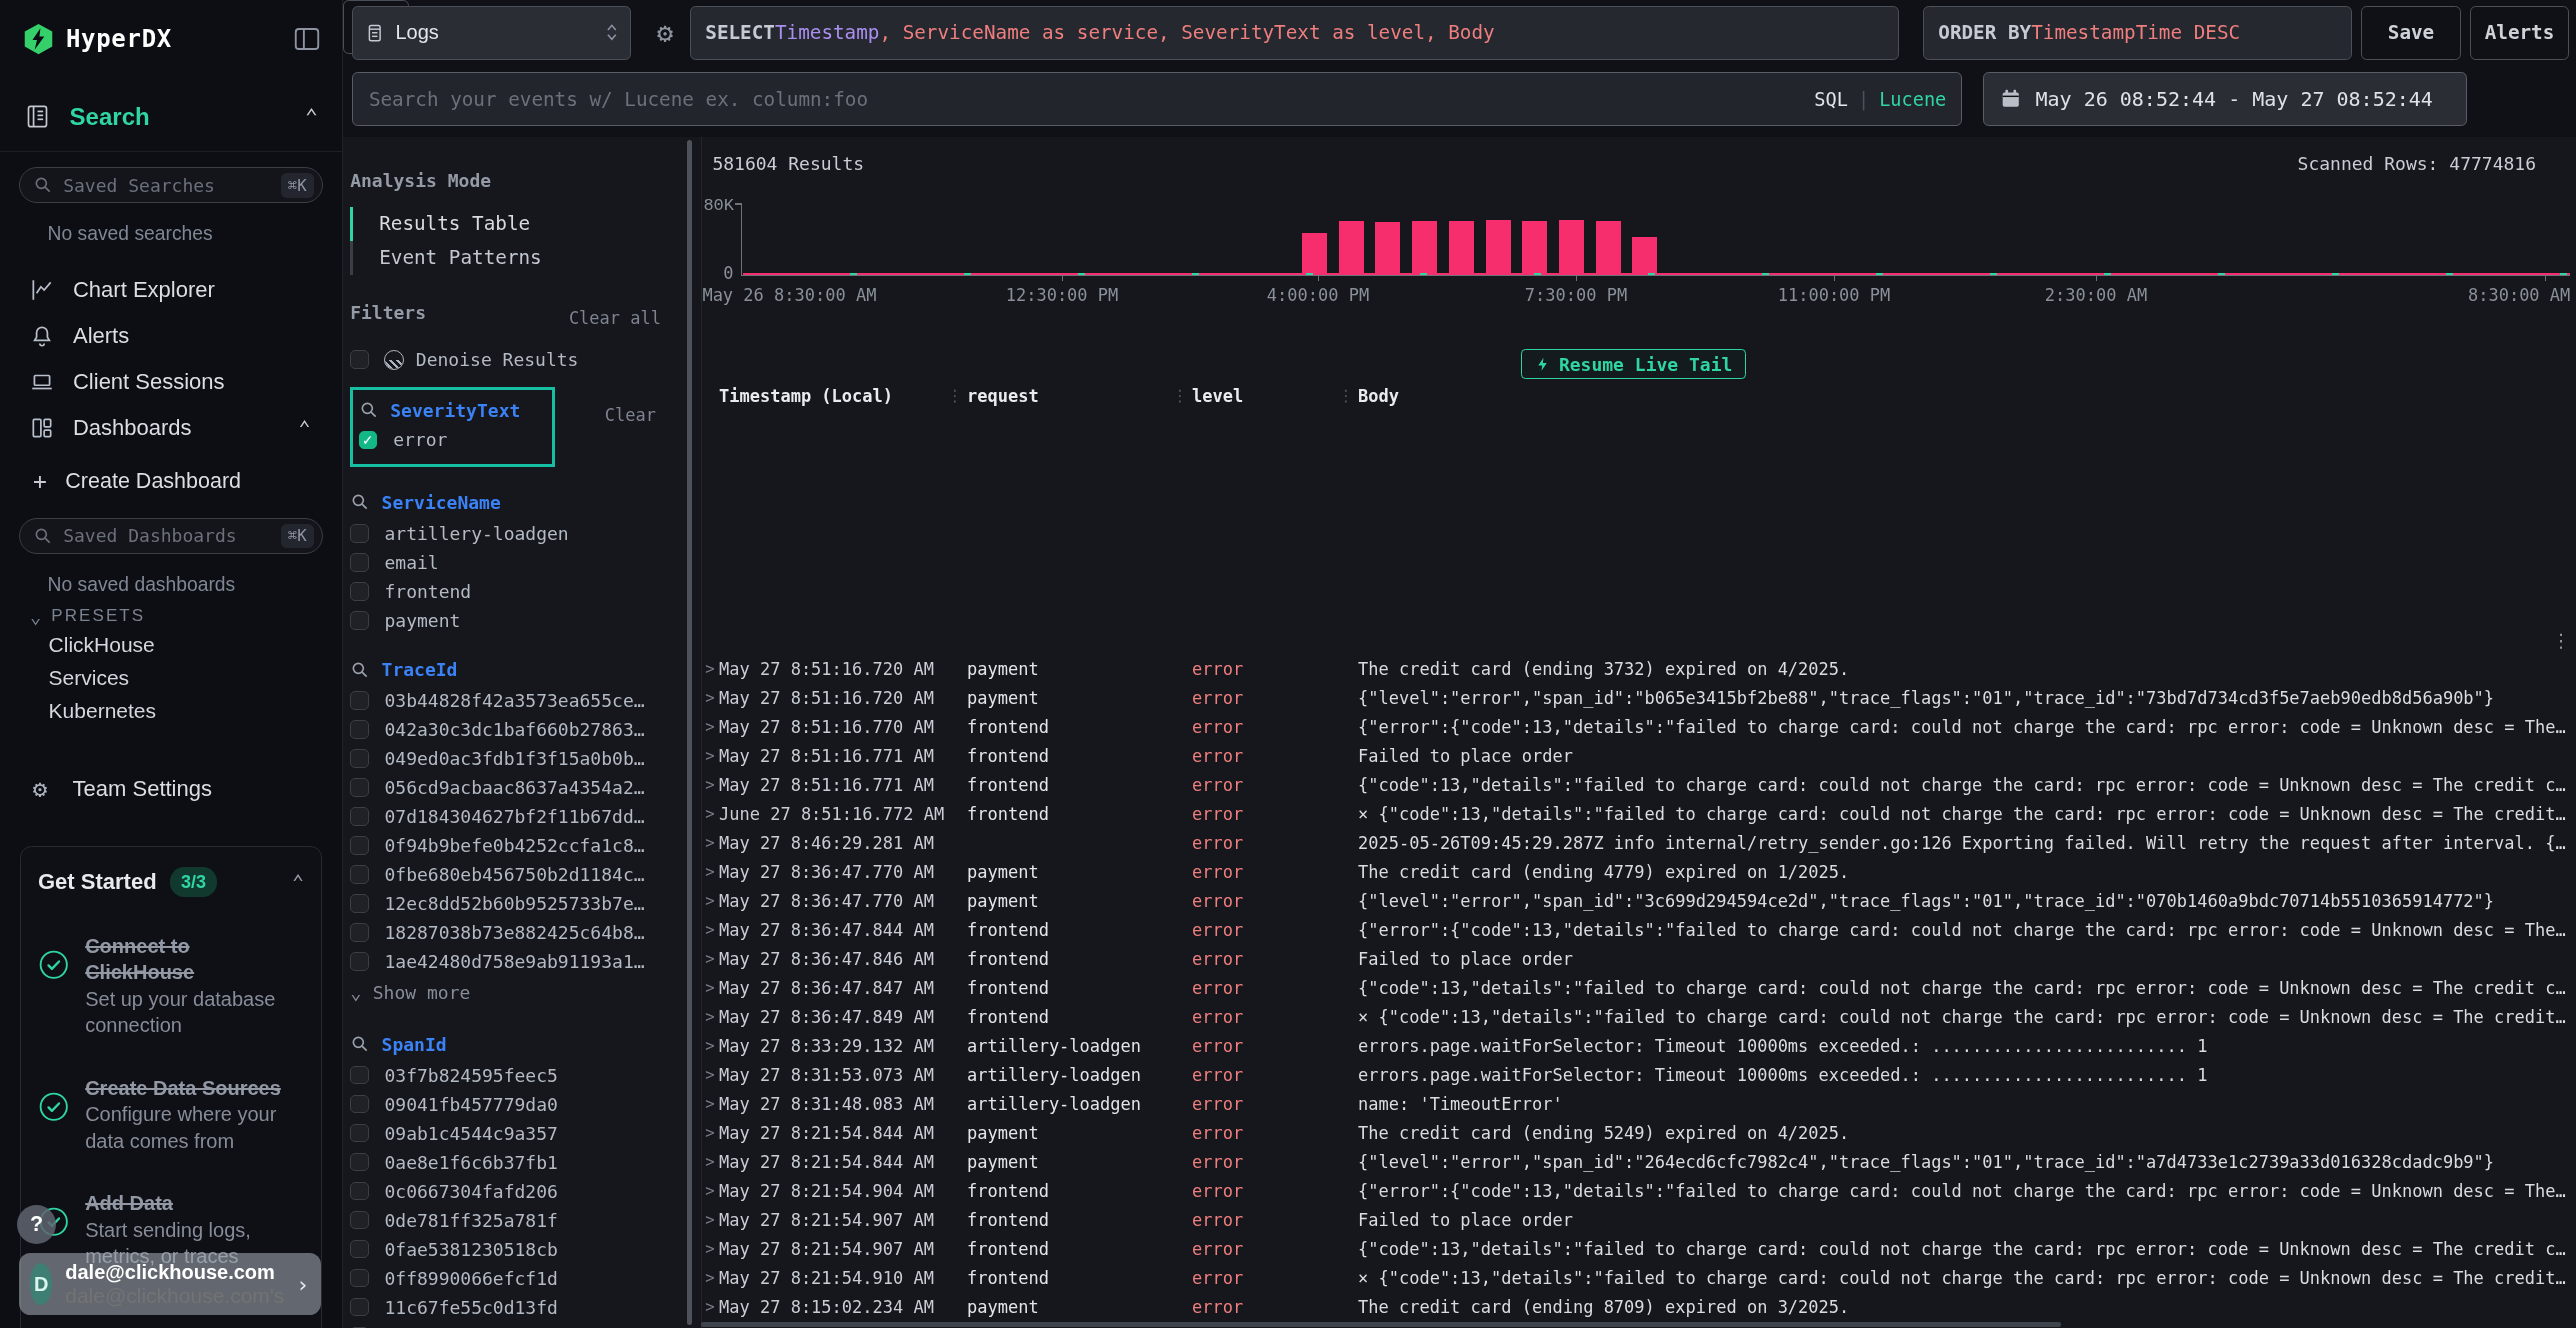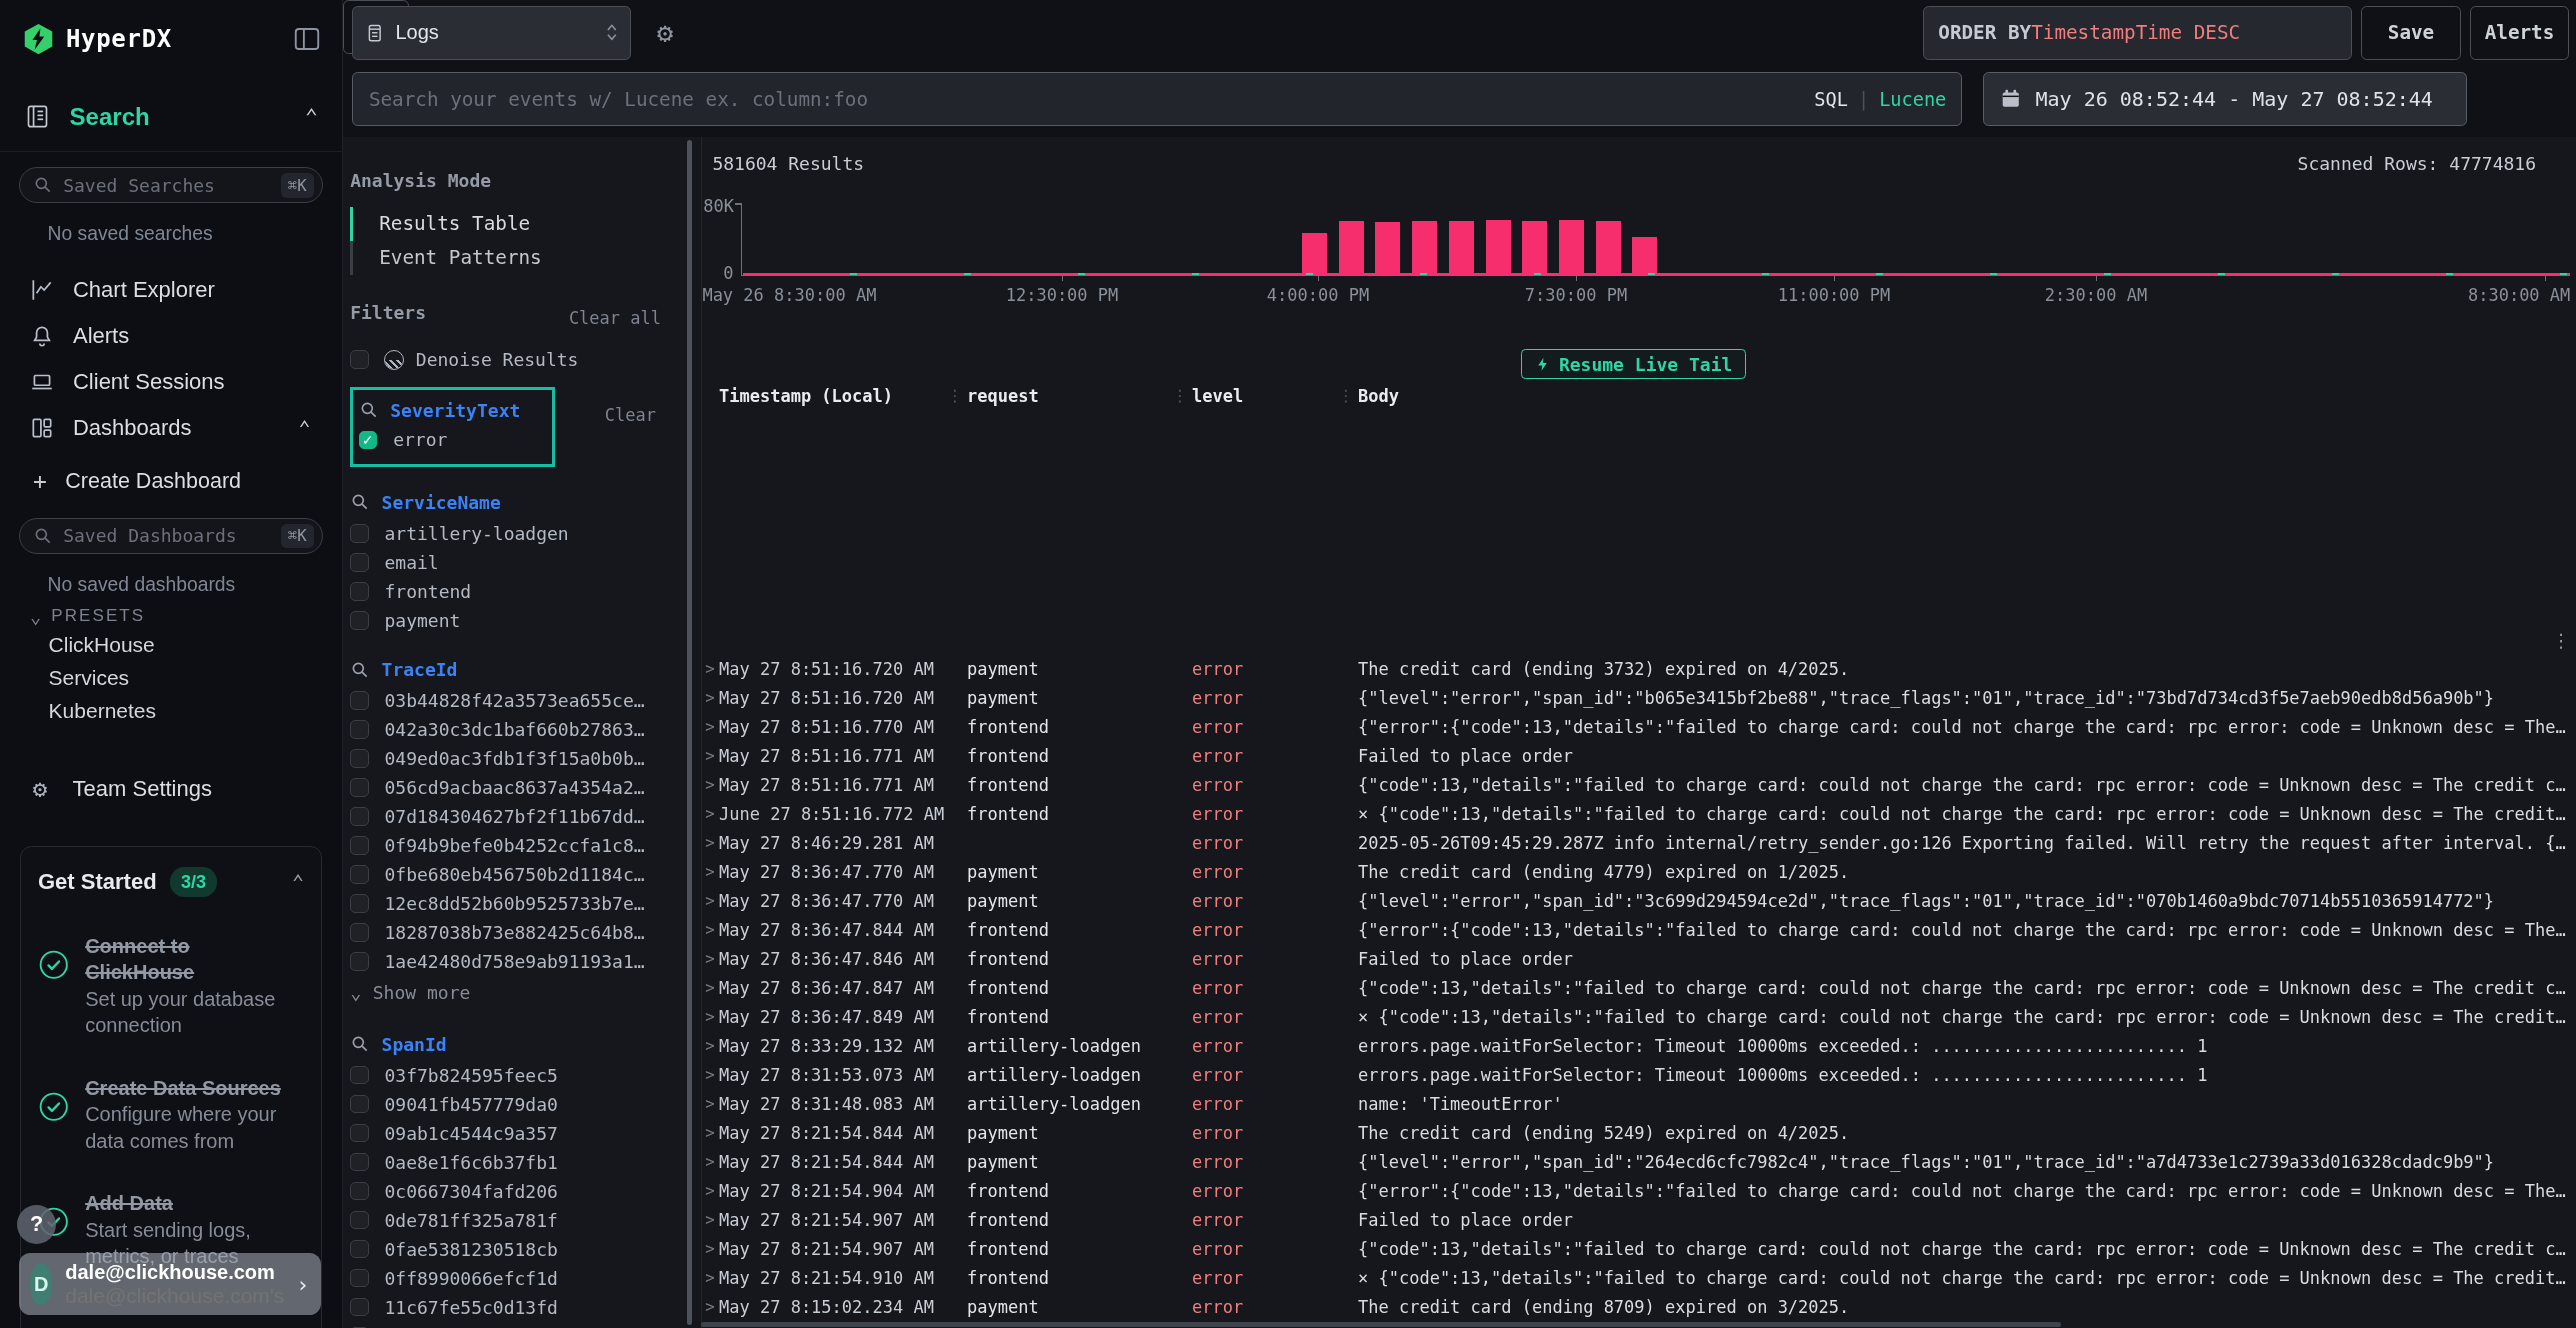--- a/index.html
+++ b/index.html
@@ -128,21 +128,21 @@
   .show-more .chev{margin-right:11.4px;font-size:18.6px;}
   .panel-scrollbar{position:absolute;left:687px;top:140px;width:5px;height:1185px;background:#4e525b;border-radius:2.9px;}
   .panel-divider{position:absolute;left:701px;top:137px;width:0.7px;height:1191px;background:#23262d;}
 
   
   .main{position:absolute;left:701px;top:137px;width:1875px;height:1191px;overflow:hidden;}
   .results-count{position:absolute;left:11.4px;top:15.7px;font-size:18px;color:#c9cdd5;}
   .scanned{position:absolute;right:40px;top:15.7px;font-size:18px;color:#c9cdd5;}
   .chart-area{position:absolute;left:0;top:62px;width:1875px;height:114px;}
   .ylab{position:absolute;width:33px;text-align:right;font-size:17px;color:#8a9099;}
-  .y80{left:0;top:-2.9px;} .y0{left:8.6px;top:64px;width:24px;}
+  .y80{left:0;top:-2.9px;font-family:Liberation Mono, monospace;} .y0{left:8.6px;top:64px;width:24px;}
   .ytick{position:absolute;left:34px;top:4.3px;width:6.4px;height:1.4px;background:#6e727b;}
   .yaxis{position:absolute;left:40px;top:4.3px;width:1.4px;height:73px;background:#6e727b;}
   .baseline{position:absolute;left:40px;right:5.7px;top:76px;height:1.4px;background:#6e727b;}
   .zero-line{position:absolute;left:42px;right:5.7px;top:74px;height:2.1px;background:#f62e6d;}
   .zero-green{position:absolute;left:42px;right:5.7px;top:74px;height:2.1px;
     background:repeating-linear-gradient(90deg,transparent 0 107px,#2fd6a3 107px 114px);}
   .bars{position:absolute;left:0;top:0;width:1875px;height:76px;}
   .chart-bar{position:absolute;bottom:0;width:25px;background:#f62e6d;}
   .xticks{position:absolute;left:0;top:76px;width:1875px;height:7.2px;}
   .x-tick{position:absolute;top:0;width:1.4px;height:6.4px;background:#6e727b;}
@@ -371,20 +371,29 @@
         <svg width="15.7" height="8.6" viewBox="0 0 24 12" fill="none" stroke="#8d93a0" stroke-width="2.4">
             <path d="M6 10l6-7 6 7"></path>
           </svg>
         <svg width="15.7" height="8.6" viewBox="0 0 24 12" fill="none" stroke="#8d93a0" stroke-width="2.4">
             <path d="M6 2l6 7 6-7"></path>
           </svg>
       </span>
     </div>
     <div class="gear-btn">⚙</div>
 
+    <div class="tb-input query-input">
+
+        <span class="seg" data-c="kw">SELECT </span>
+
+        <span class="seg" data-c="ident">Timestamp</span>
+
+        <span class="seg" data-c="str">, ServiceName as service, SeverityText as level, Body</span>
+
+    </div>
 
     <div class="tb-input orderby-input">
       <span class="ob-label">ORDER BY </span>
       <span class="ob-value">TimestampTime DESC</span>
     </div>
 
     <button class="tb-btn save-btn mono">Save</button>
     <button class="tb-btn alerts-btn mono">Alerts</button>
 
     <div class="tb-input search-input">

